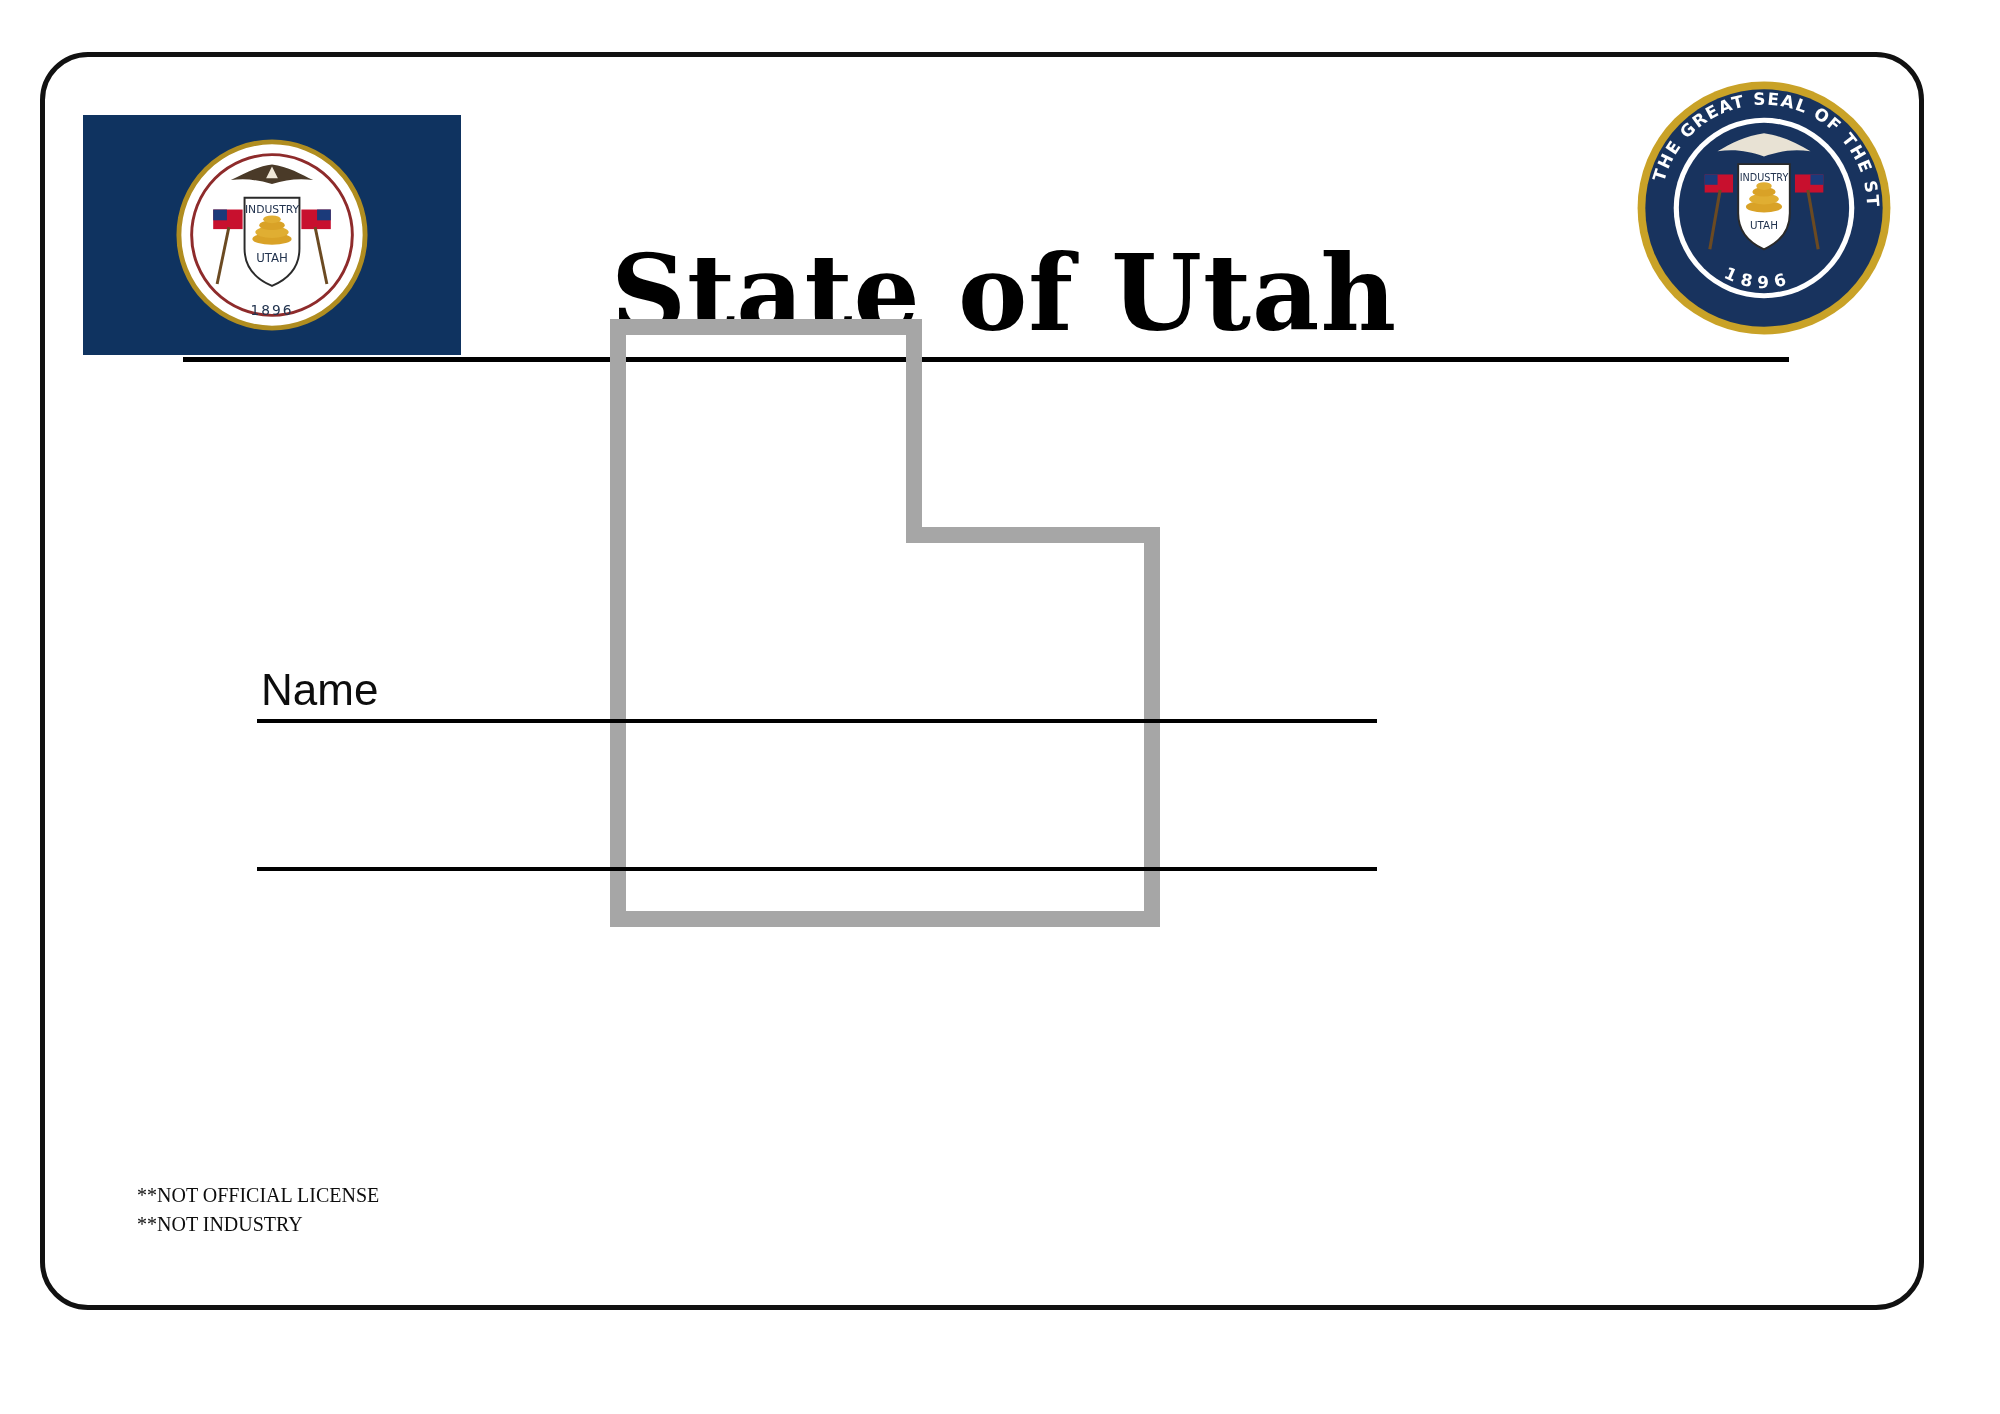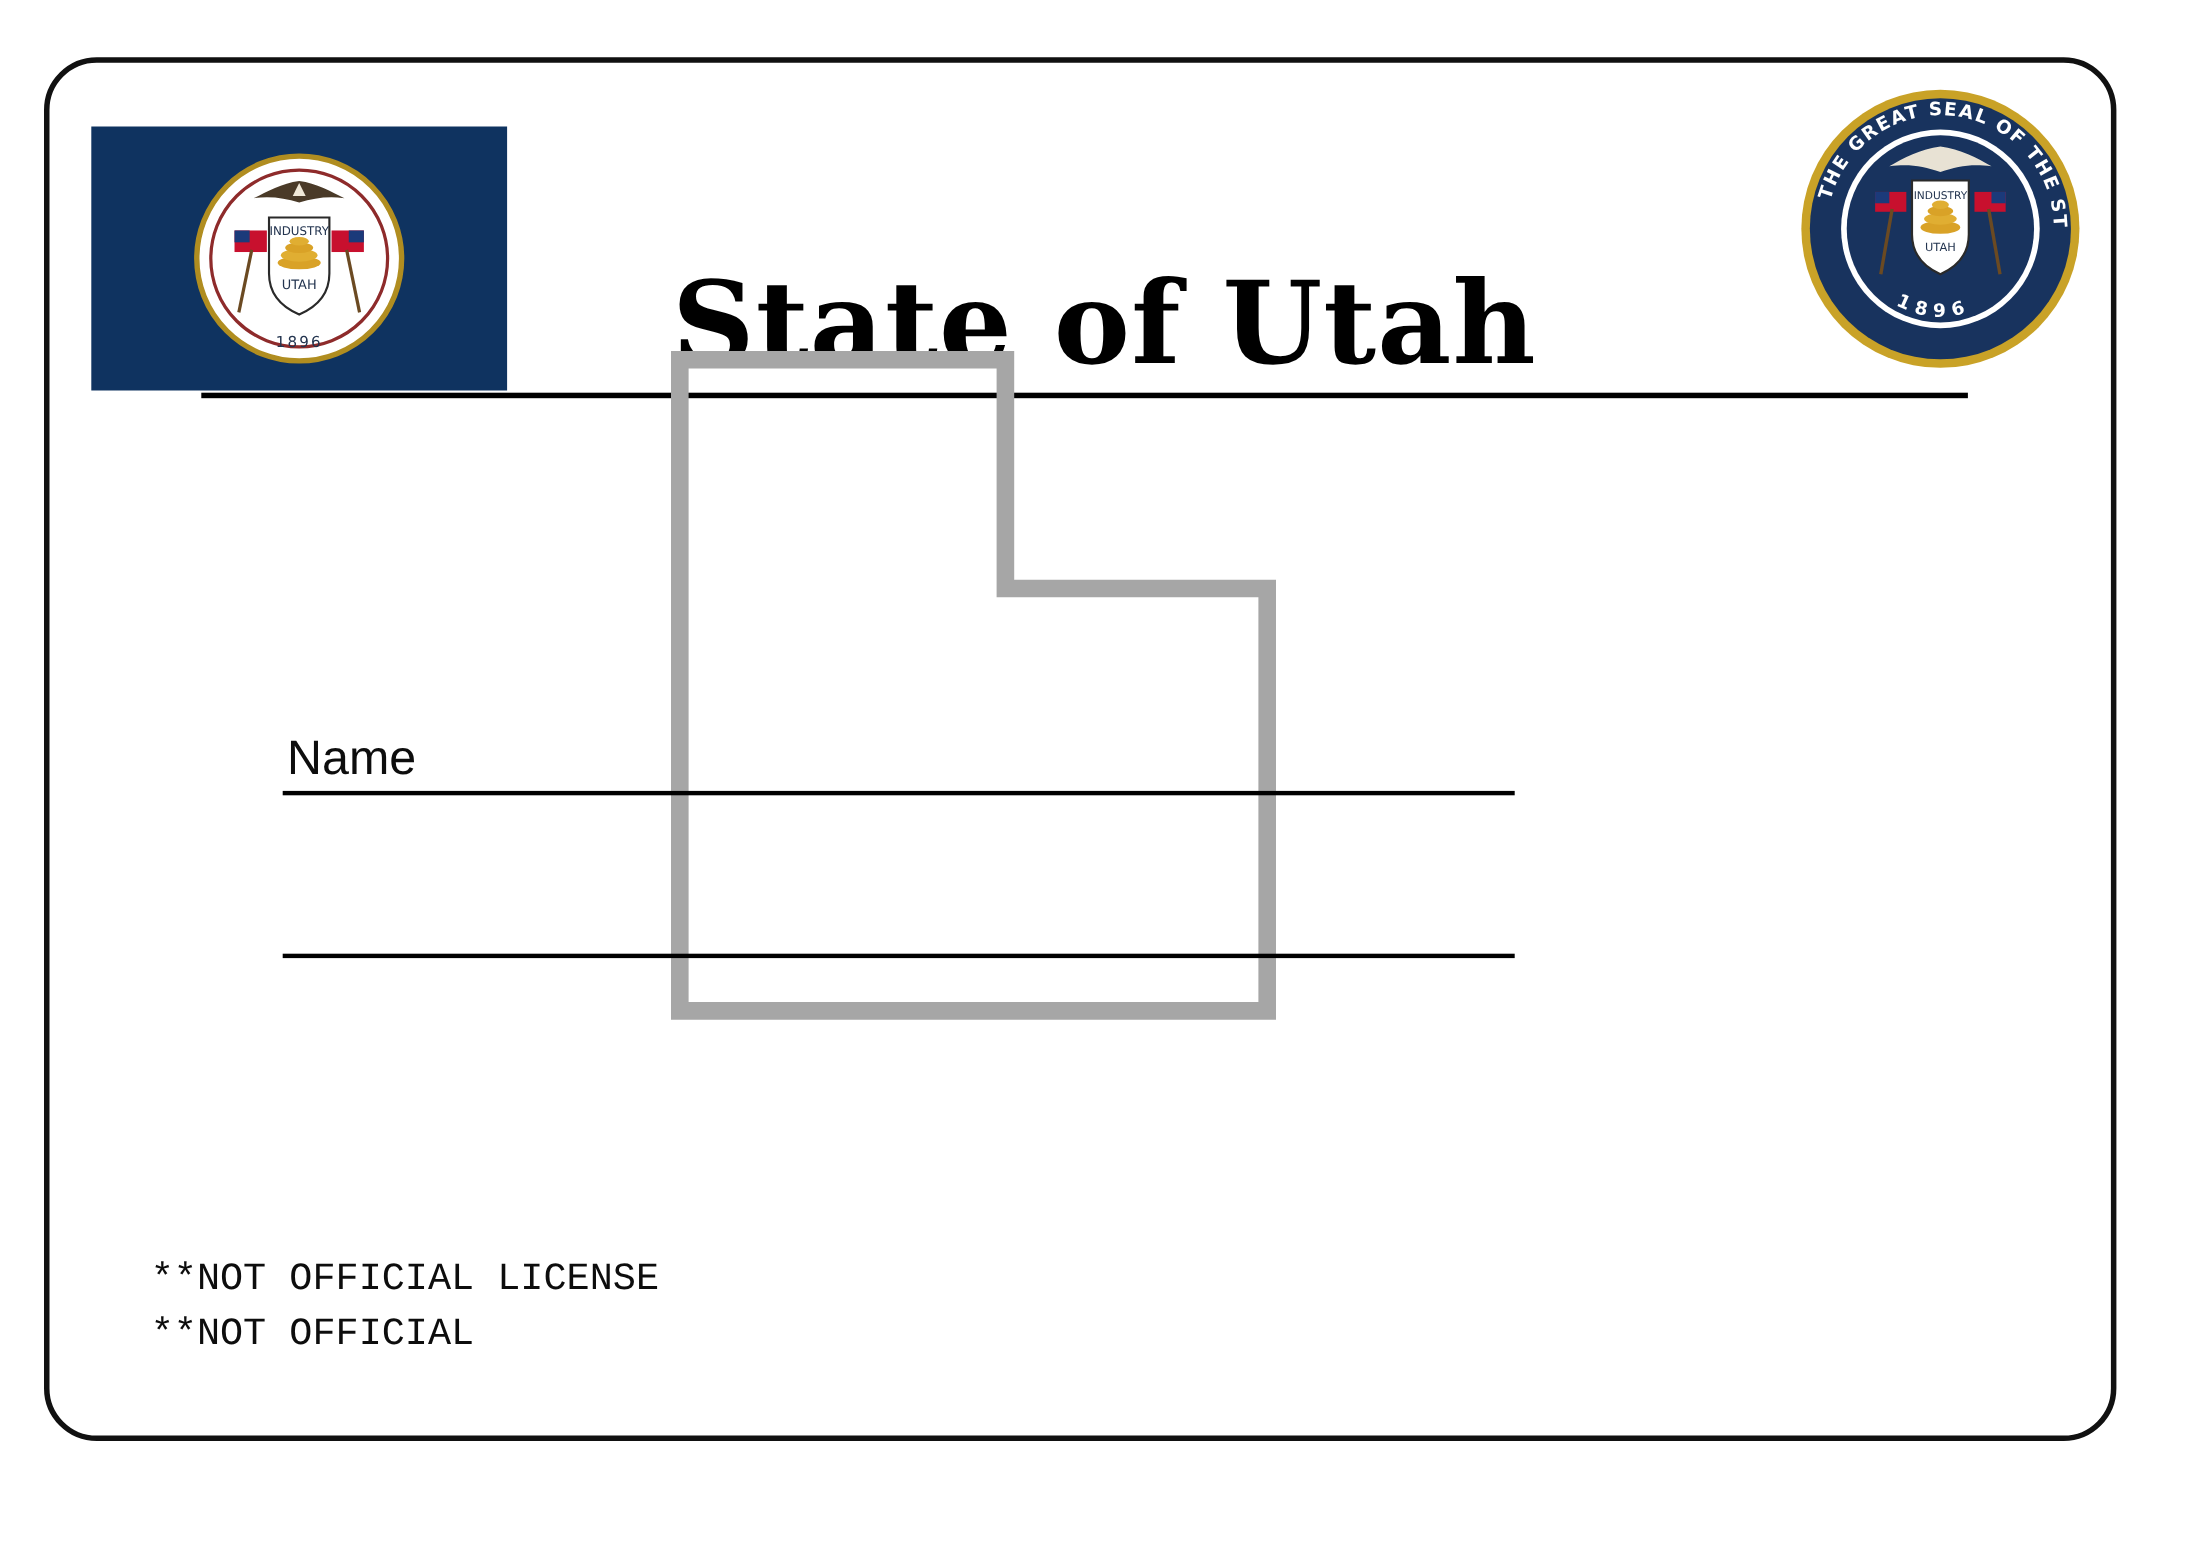--- a/index.html
+++ b/index.html
@@ -127,24 +127,24 @@
     bottom: 12px;
     height: 4px;
     background: #000000;
   }
 
   
   .disclaimer {
     position: absolute;
     left: 92px;
     bottom: 66px;
-    font-size: 35px;
+    font-size: 20px;
     line-height: 1.45;
     color: #0d0d0d;
-    font-family: Liberation Mono, monospace;
+    font-family: Liberation Serif, serif;
   }
   .disclaimer div { white-space: nowrap; }
 </style>
 </head>
 <body>
 
 <div class="card">
 
   <div class="flag">
     <svg class="flag-seal" viewBox="0 0 200 200">
@@ -230,16 +230,16 @@
 
     <div class="field">
       <span class="field-line"></span>
     </div>
 
 
   </div>
 
   <div class="disclaimer">
     <div>**NOT OFFICIAL LICENSE</div>
-    <div>**NOT OFFICIAL</div>
+    <div>**NOT INDUSTRY</div>
   </div>
 
 </div>
 
 </body></html>

